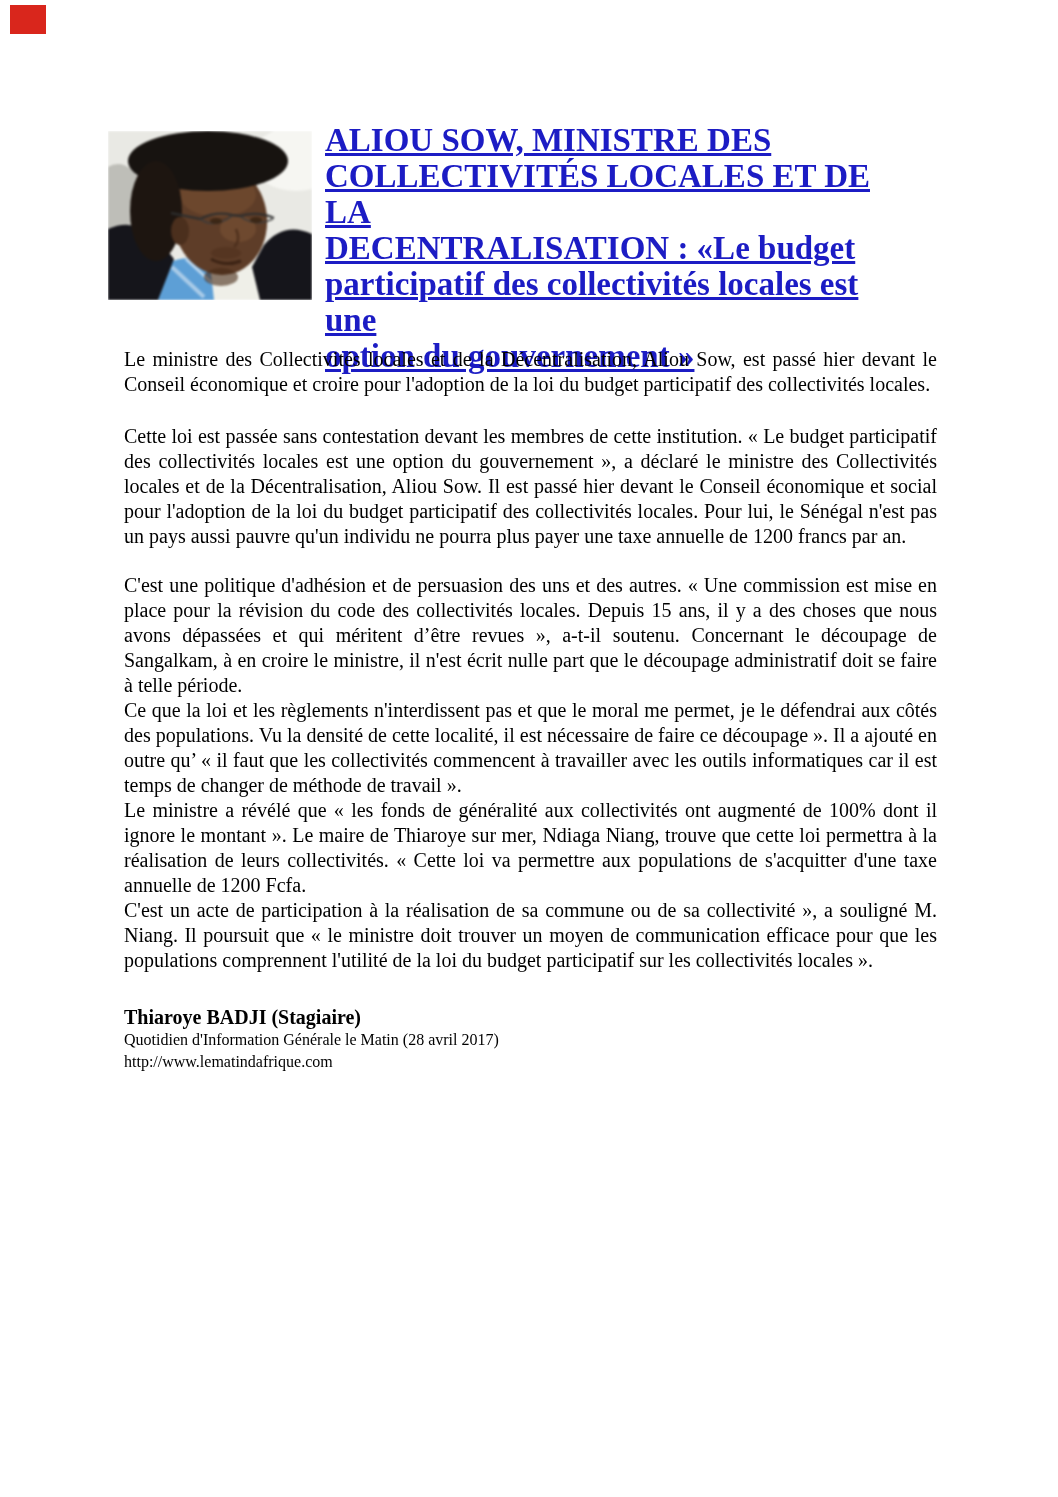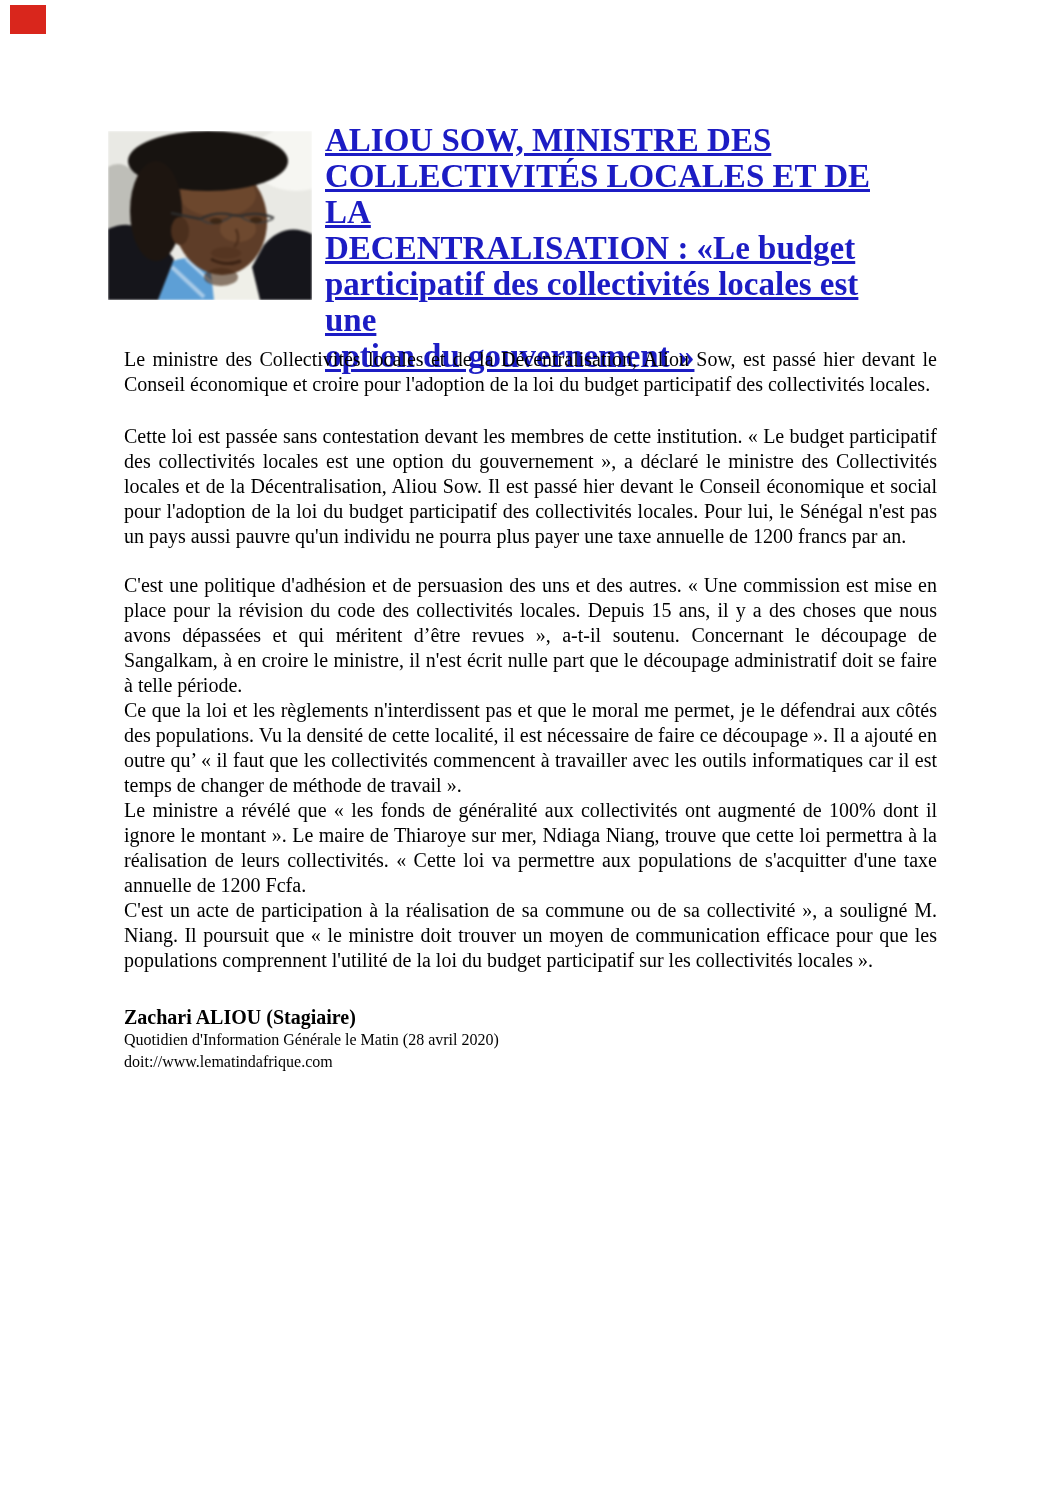--- a/index.html
+++ b/index.html
@@ -121,18 +121,18 @@
 option du gouvernement »</a></h1>
 
   <div class="body-col">
     <p class="sp-after-1">Le ministre des Collectivités locales et de la Décentralisation, Aliou Sow, est passé  hier devant le  Conseil économique et croire pour l'adoption de la loi du budget participatif des collectivités locales.</p>
     <p class="sp-after-2">Cette loi est passée sans contestation devant les membres de cette institution. « Le budget participatif des collectivités locales est une option du gouvernement », a déclaré le ministre des Collectivités locales et de la Décentralisation, Aliou Sow. Il est passé hier devant le Conseil économique et social pour l'adoption de la loi du budget participatif des collectivités locales. Pour lui, le Sénégal n'est pas un pays aussi pauvre qu'un individu ne pourra plus payer une taxe annuelle de 1200 francs par an.</p>
     <p>C'est une politique d'adhésion et de persuasion des uns et des autres. « Une commission est mise en place pour la révision du code des collectivités locales. Depuis 15 ans, il y a des choses que nous avons dépassées et qui méritent d’être revues », a-t-il soutenu. Concernant le découpage de Sangalkam, à en croire le ministre, il n'est écrit nulle part que le découpage administratif doit se faire à telle période.</p>
     <p>Ce que la loi et les règlements n'interdissent pas et que le moral me permet, je le défendrai aux côtés des populations. Vu la densité de cette localité, il est nécessaire de faire ce découpage ». Il a ajouté en outre qu’ « il faut que les collectivités commencent à travailler avec les outils informatiques car il est temps de changer de méthode de travail ».</p>
     <p>Le ministre a révélé que « les  fonds de généralité aux collectivités ont augmenté de 100% dont il ignore le montant ». Le maire de Thiaroye sur mer, Ndiaga Niang, trouve que cette loi permettra à la réalisation de leurs collectivités. « Cette loi va permettre aux populations de s'acquitter d'une taxe annuelle de 1200 Fcfa.</p>
     <p class="sp-after-6">C'est un acte de participation à la réalisation de sa commune ou de sa collectivité », a souligné M. Niang. Il poursuit que « le ministre doit  trouver un moyen de communication efficace pour que  les populations comprennent l'utilité de la loi du budget participatif sur les collectivités locales ».</p>
 
-    <p class="byline">Zachari ALIOU (Stagiaire)</p>
-    <p class="source-line">Quotidien d'Information Générale le Matin (28 avril 2020)</p>
-    <p class="url-line">doit://www.lematindafrique.com</p>
+    <p class="byline">Thiaroye BADJI (Stagiaire)</p>
+    <p class="source-line">Quotidien d'Information Générale le Matin (28 avril 2017)</p>
+    <p class="url-line">http://www.lematindafrique.com</p>
   </div>
 
 </div>
 
 </body></html>

